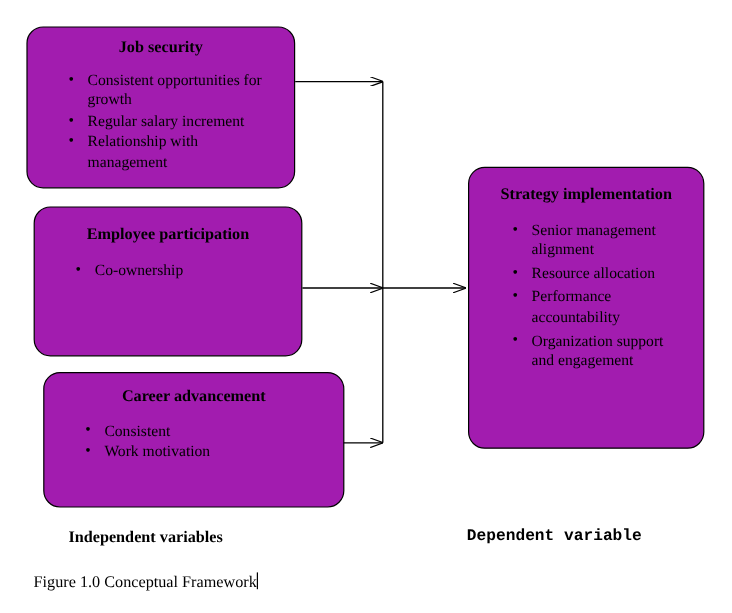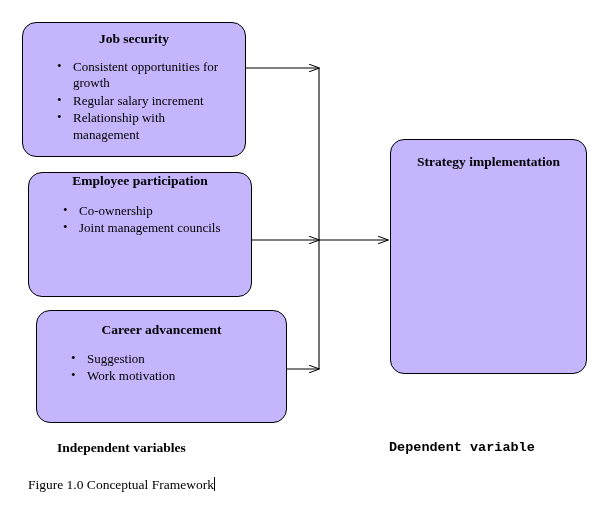--- a/index.html
+++ b/index.html
@@ -18,21 +18,21 @@
   #canvas {
     position: absolute;
     left: 0; top: 0;
     width: 610px;
     height: 511px;
   }
   .box {
     position: absolute;
     border: 1.2px solid #000000;
     border-radius: 14px;
-    background: #c4b5fd;
+    background: #a21caf;
     box-sizing: border-box;
   }
   .box-title {
     text-align: center;
     font-weight: bold;
     font-size: 13.5px;
     line-height: 1.15;
     margin: 0;
     padding: 0;
   }
@@ -66,21 +66,21 @@
   #box-job-security .box-title { margin-top: 8px; }
   #box-job-security ul.items { margin-top: 12px; margin-left: 28px; }
 
   
   #box-employee-participation {
     left: 28px;
     top: 172px;
     width: 224px;
     height: 125px;
   }
-  #box-employee-participation .box-title { }
+  #box-employee-participation .box-title { margin-top: 14px; }
   #box-employee-participation ul.items { margin-top: 14px; margin-left: 28px; }
 
   
   #box-career-advancement {
     left: 36px;
     top: 310px;
     width: 251px;
     height: 113px;
   }
   #box-career-advancement .box-title { margin-top: 11px; }
@@ -149,32 +149,37 @@
     <li>Consistent opportunities for growth</li>
     <li>Regular salary increment</li>
     <li>Relationship with management</li>
   </ul>
 </div>
 
 <div class="box" id="box-employee-participation">
   <div class="box-title">Employee participation</div>
   <ul class="items">
     <li>Co-ownership</li>
-    <li>Joint management councils</li>
   </ul>
 </div>
 
 <div class="box" id="box-career-advancement">
   <div class="box-title">Career advancement</div>
   <ul class="items">
-    <li>Suggestion</li>
+    <li>Consistent</li>
     <li>Work motivation</li>
   </ul>
 </div>
 
 <div class="box" id="box-strategy">
   <div class="box-title">Strategy implementation</div>
+  <ul class="items">
+    <li>Senior management alignment</li>
+    <li>Resource allocation</li>
+    <li>Performance accountability</li>
+    <li>Organization support and engagement</li>
+  </ul>
 </div>
 
 <div class="caption-label" id="label-independent">Independent variables</div>
 <div class="caption-label" id="label-dependent">Dependent variable</div>
 
 <div id="figure-caption"><span>Figure 1.0 Conceptual Framework</span><span class="caret"></span></div>
 
 </body></html>

